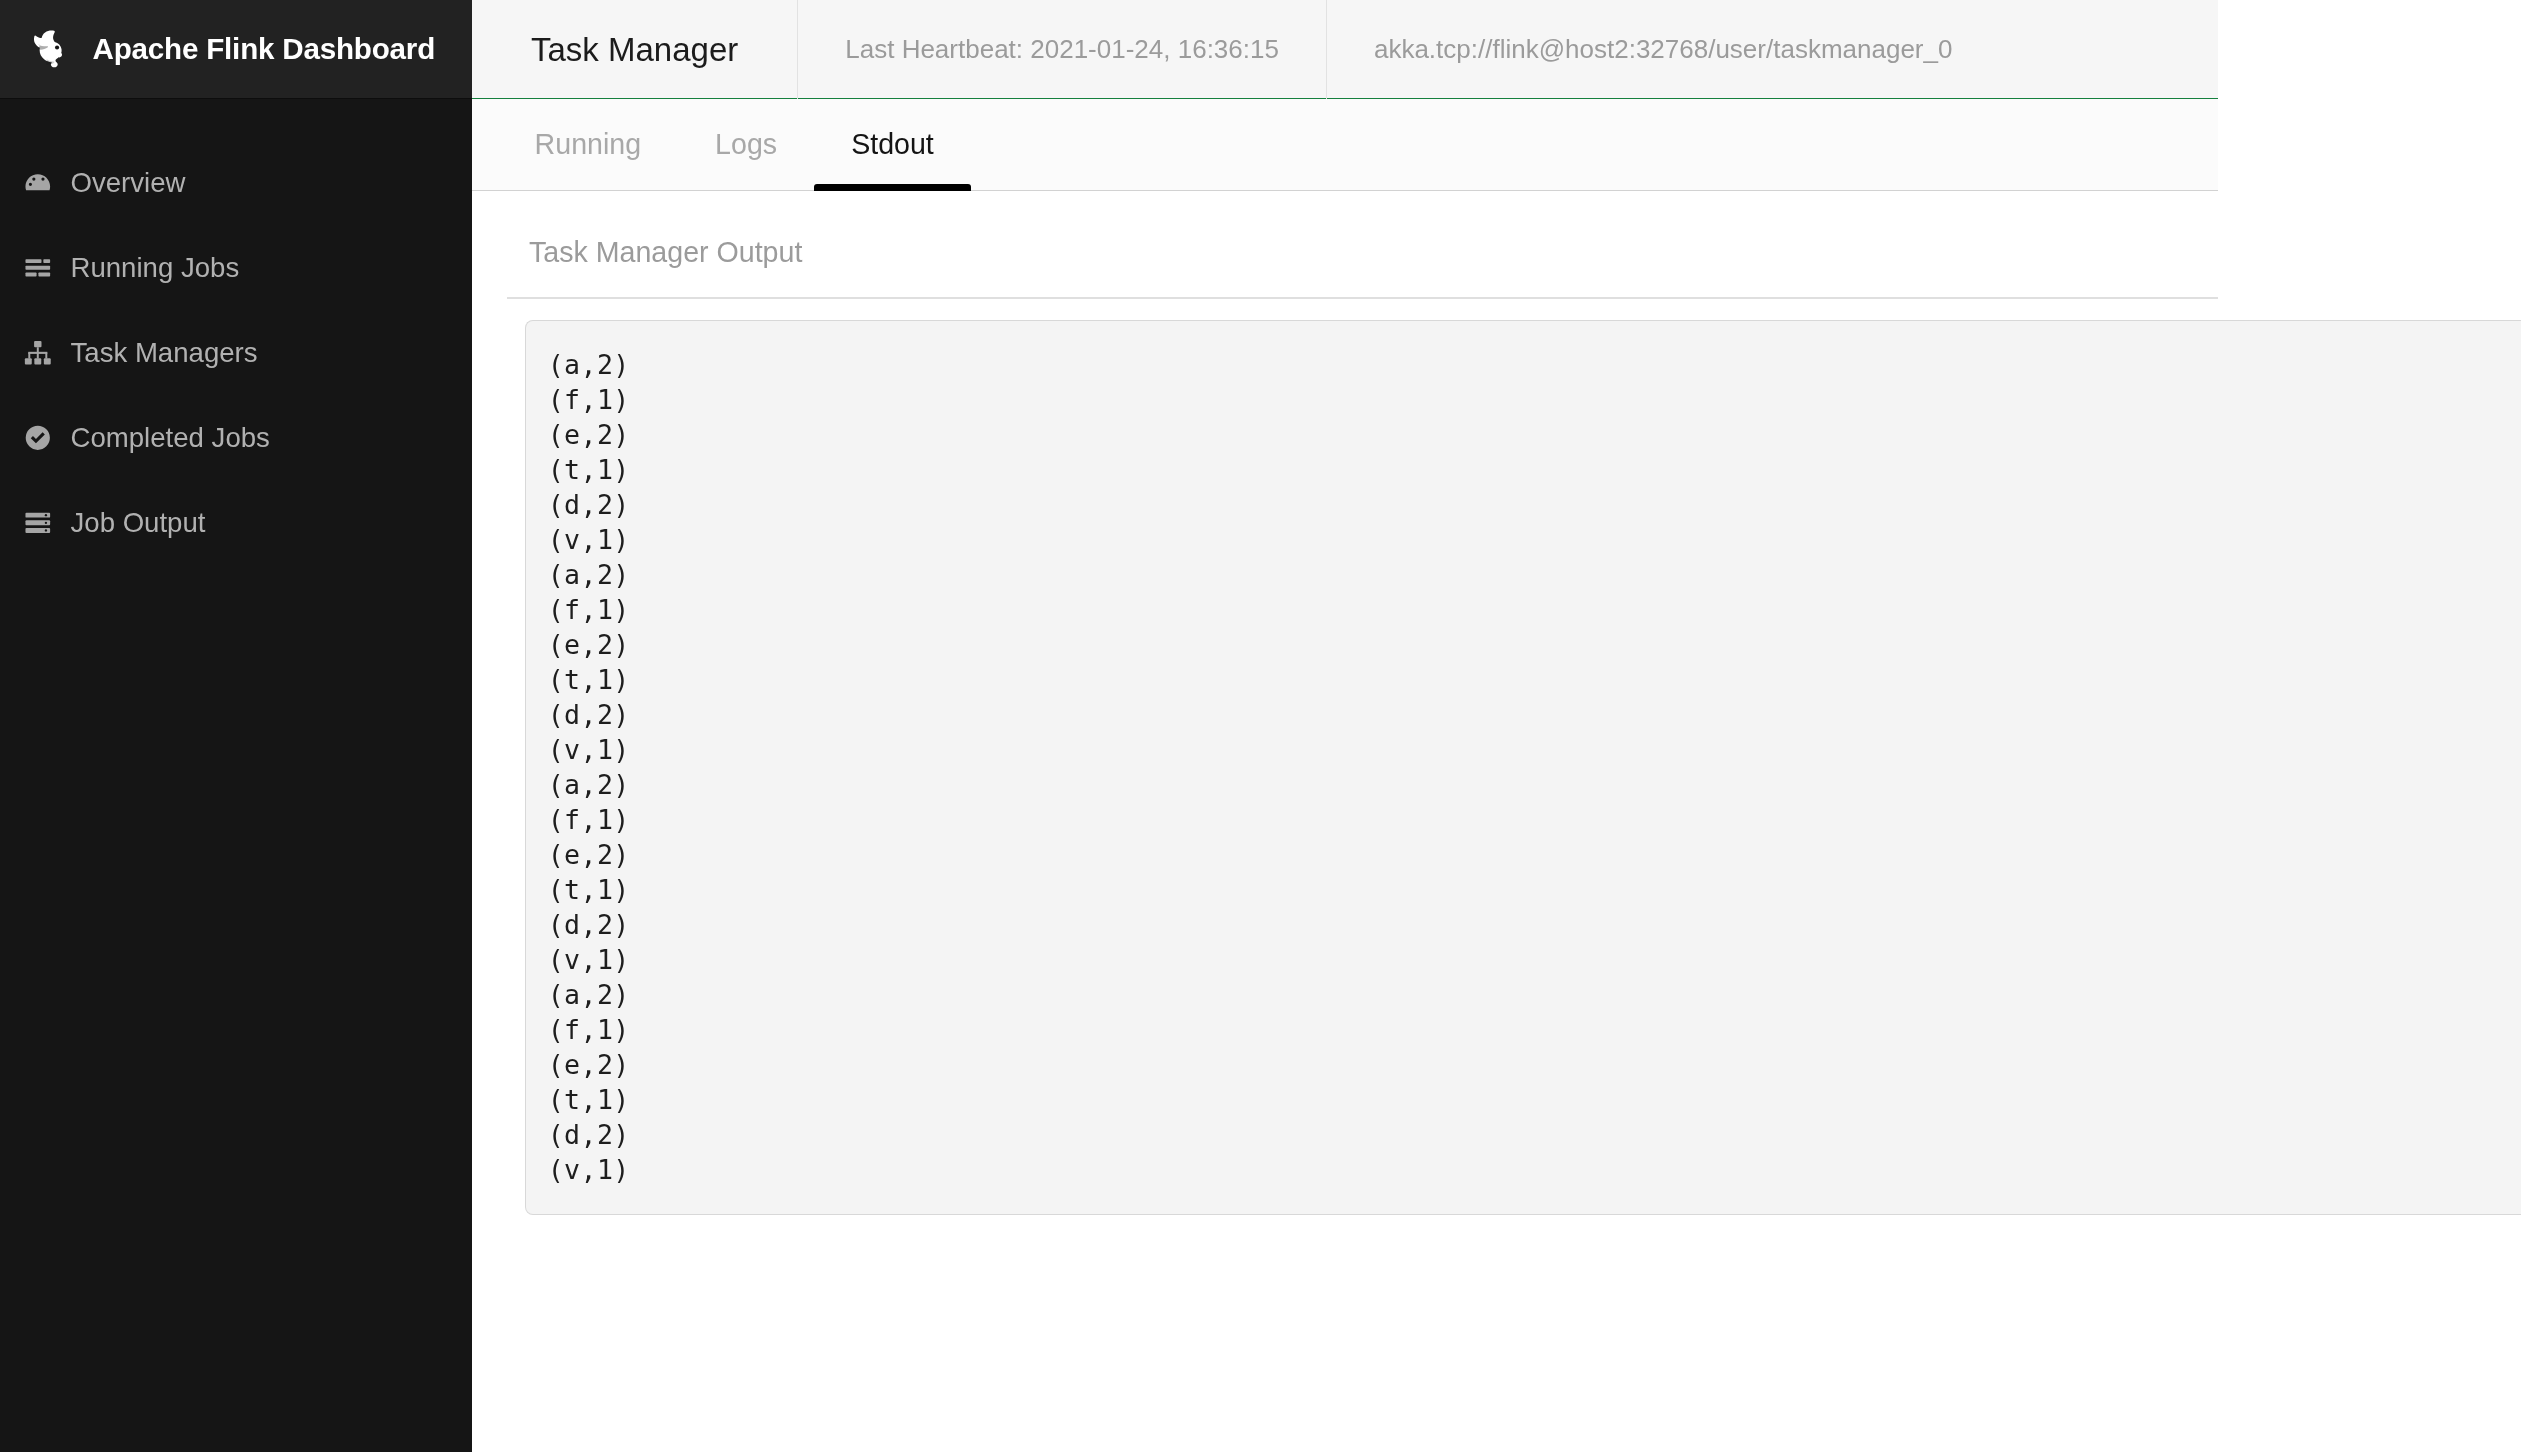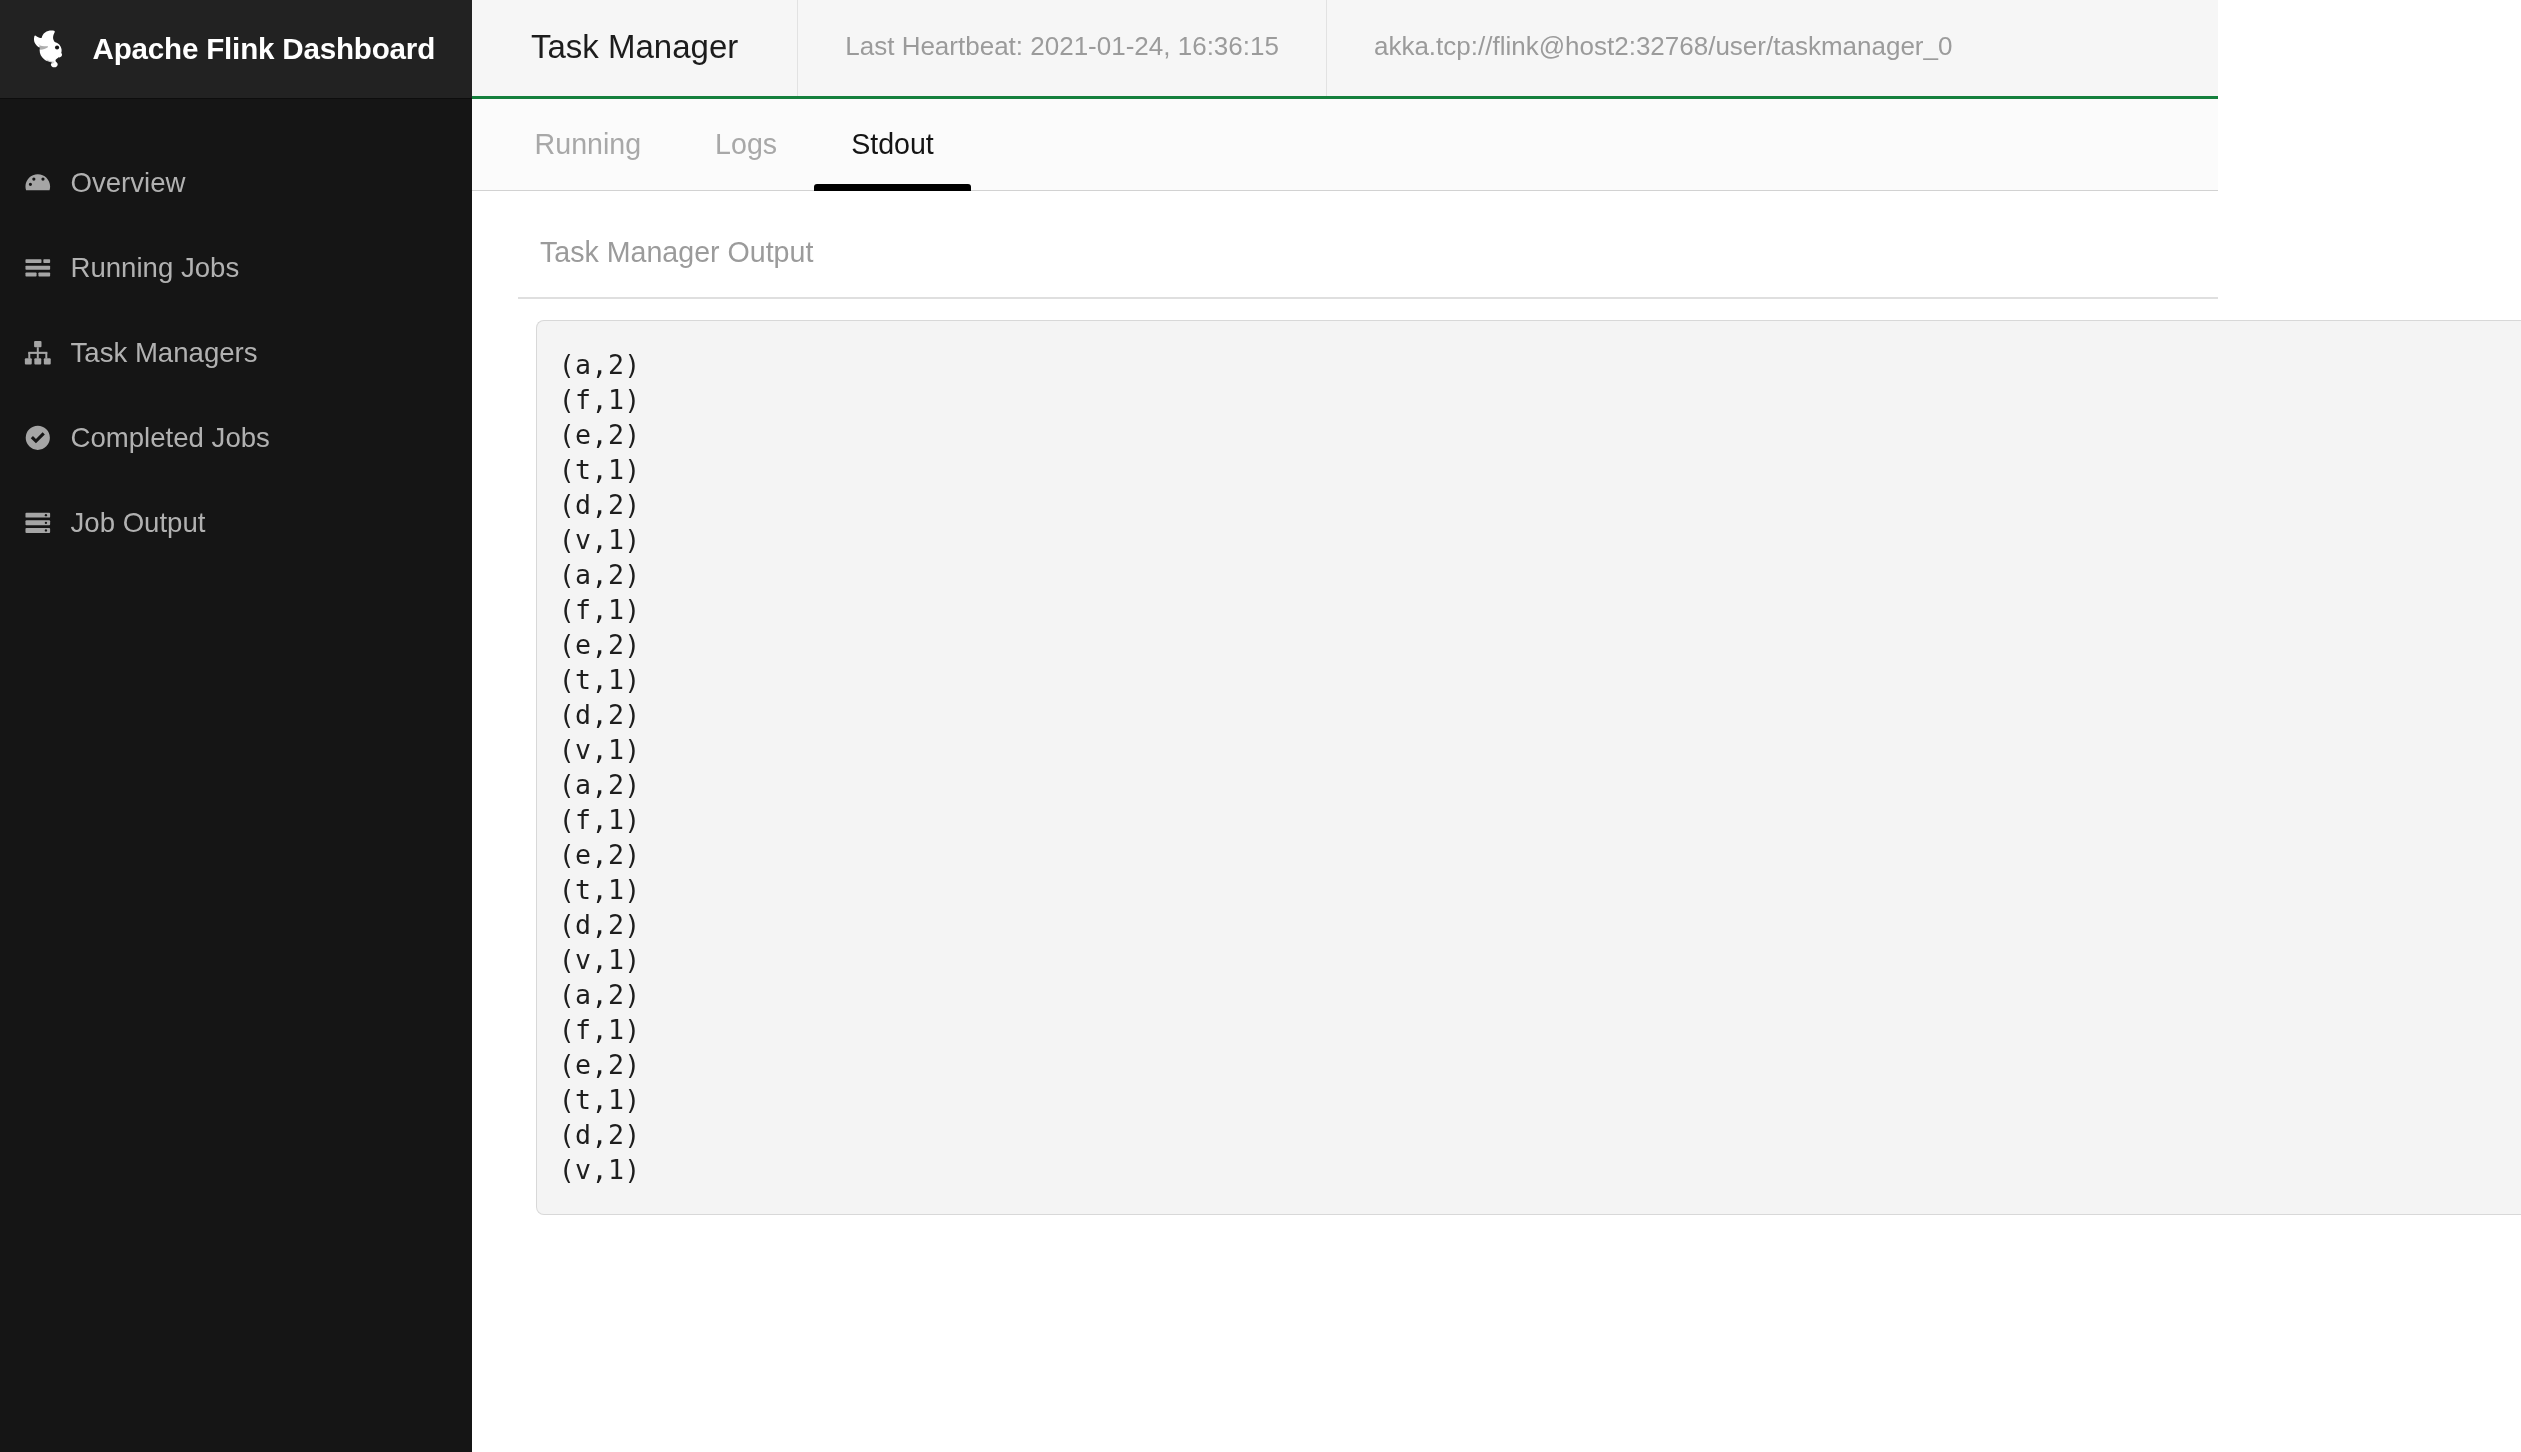--- a/index.html
+++ b/index.html
@@ -68,23 +68,23 @@
     flex: 1;
     display: flex;
     flex-direction: column;
     background: #ffffff;
     min-width: 0;
   }
   .topbar {
     height: 99px;
     min-height: 99px;
     background: #f6f6f6;
-    border-bottom: 3px solid #15803d;
-    display: flex;
-    align-items: flex-end;
+    border-bottom: 1px solid #15803d;
+    display: flex;
+    align-items: flex-start;
   }
   .topbar-title {
     font-size: 33px;
     color: #1c1c1c;
     padding: 0 59px;
     height: 99px;
     display: flex;
     align-items: center;
     border-right: 1px solid #e2e2e2;
     white-space: nowrap;
@@ -128,21 +128,20 @@
     background: #000000;
     border-radius: 3px 3px 0 0;
   }
 
   .content {
     flex: 1;
     padding: 45px 0 0 0;
     display: flex;
     flex-direction: column;
     min-height: 0;
-    margin-left: 11px;
   }
   .output-label {
     font-size: 28.6px;
     color: #9b9b9b;
     padding: 0 0 27.6px 57px;
   }
   .content-divider {
     height: 2px;
     background: #dfdfdf;
     margin-left: 35px;

